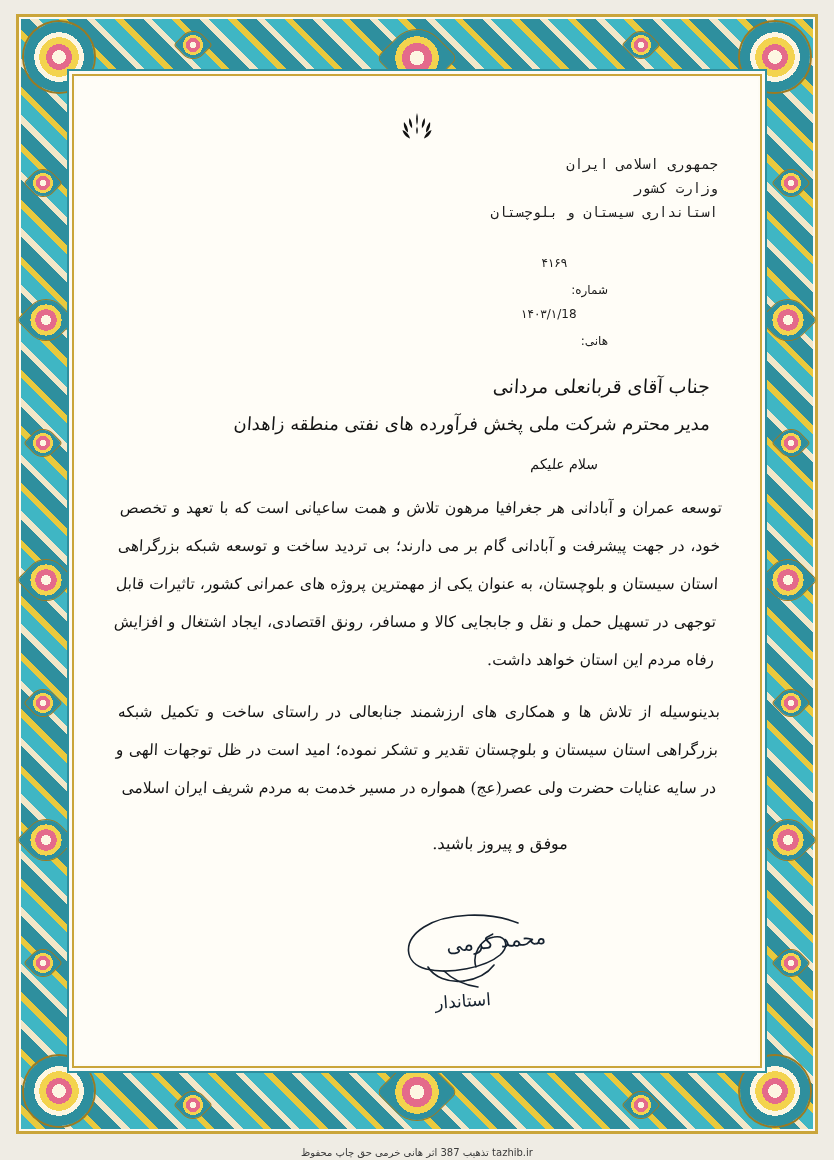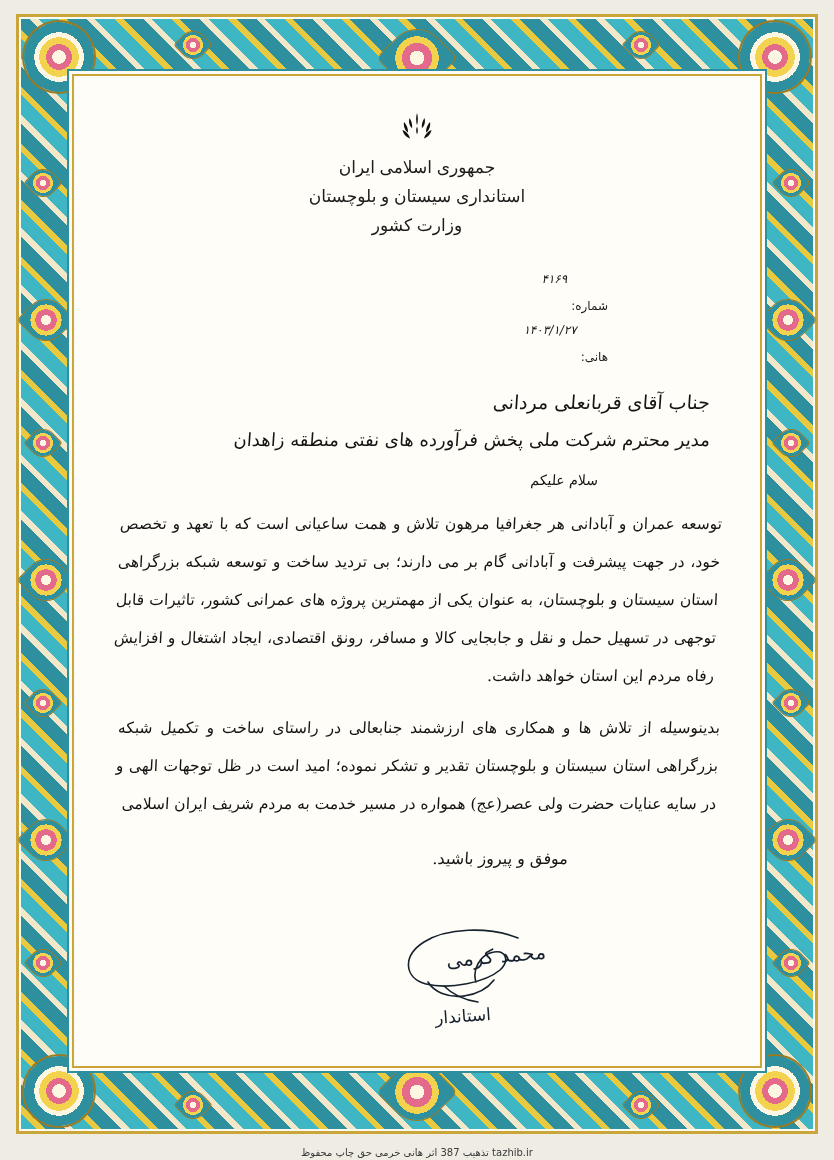--- a/index.html
+++ b/index.html
@@ -78,38 +78,39 @@
     text-align: center;
     margin-top: 14px;
   }
   .emblem {
     display: block;
     margin: 0 auto 6px auto;
     width: 34px;
     height: 38px;
   }
   .letterhead .line {
-    font-size: 17px;
+    font-size: 14px;
     color: #1c1c1c;
     line-height: 1.7;
-    font-family: Liberation Sans, sans-serif;
+    font-family: Liberation Mono, monospace;
+    text-align: right;
   }
 
   
   .meta {
     margin-top: 26px;
     margin-right: 110px;
     width: 190px;
     font-size: 12px;
     color: #1c1c1c;
     line-height: 2;
   }
   .meta-row { display: flex; justify-content: flex-start; gap: 4px; }
   .meta-label { white-space: nowrap; margin-top: 27px; }
-  .meta-value { white-space: nowrap; font-style: italic; }
+  .meta-value { white-space: nowrap; }
 
   
   .body {
     margin-top: 22px;
     color: #141414;
     font-family: "DejaVu Serif", serif;
   }
   .addressee {
     font-size: 19px;
     margin: 0 0 16px 0;
@@ -231,32 +232,32 @@
           <path d="M17 16.5 c-1.1 2.4-1.1 5.6 0 7.8 c1.1-2.2 1.1-5.4 0-7.8z"></path>
           <path d="M9.5 8 c2 2.6 3 6.4 2.6 10.2 c-2.6-2.2-3.8-6.4-2.6-10.2z"></path>
           <path d="M24.5 8 c-2 2.6-3 6.4-2.6 10.2 c2.6-2.2 3.8-6.4 2.6-10.2z"></path>
           <path d="M4 12 c2.6 2.6 4.2 6.6 4 10.6 c-3-2-4.8-6.4-4-10.6z"></path>
           <path d="M30 12 c-2.6 2.6-4.2 6.6-4 10.6 c3-2 4.8-6.4 4-10.6z"></path>
           <path d="M2.5 20 c3.6 1.4 6.6 4.6 7.6 8.4 C6.6 27.6 3.3 24 2.5 20z"></path>
           <path d="M31.5 20 c-3.6 1.4-6.6 4.6-7.6 8.4 C27.4 27.6 30.7 24 31.5 20z"></path>
         </g>
       </svg>
       <div class="line">جمهوری اسلامی ایران</div>
+      <div class="line">وزارت کشور</div>
       <div class="line">استانداری سیستان و بلوچستان</div>
-      <div class="line">وزارت کشور</div>
     </div>
 
     <div class="meta">
       <div class="meta-row">
         <span class="meta-label">شماره:</span>
         <span class="meta-value">۴۱۶۹</span>
       </div>
       <div class="meta-row">
         <span class="meta-label">هانی:</span>
-        <span class="meta-value">۱۴۰۳/۱/۲۷</span>
+        <span class="meta-value">۱۴۰۳/۱/18</span>
       </div>
     </div>
 
     <div class="body">
       <p class="addressee">جناب آقای قربانعلی مردانی</p>
       <p class="addressee-title">مدیر محترم شرکت ملی پخش فرآورده های نفتی منطقه زاهدان</p>
       <p class="salutation">سلام علیکم</p>
       <p class="para">توسعه عمران و آبادانی هر جغرافیا مرهون تلاش و همت ساعیانی است که با تعهد و تخصص خود، در جهت پیشرفت و آبادانی گام بر می دارند؛ بی تردید ساخت و توسعه شبکه بزرگراهی استان سیستان و بلوچستان، به عنوان یکی از مهمترین پروژه های عمرانی کشور، تاثیرات قابل توجهی در تسهیل حمل و نقل و جابجایی کالا و مسافر، رونق اقتصادی، ایجاد اشتغال و افزایش رفاه مردم این استان خواهد داشت.</p>
       <p class="para">بدینوسیله از تلاش ها و همکاری های ارزشمند جنابعالی در راستای ساخت و تکمیل شبکه بزرگراهی استان سیستان و بلوچستان تقدیر و تشکر نموده؛ امید است در ظل توجهات الهی و در سایه عنایات حضرت ولی عصر(عج) همواره در مسیر خدمت به مردم شریف ایران اسلامی</p>
       <p class="closing">موفق و پیروز باشید.</p>

